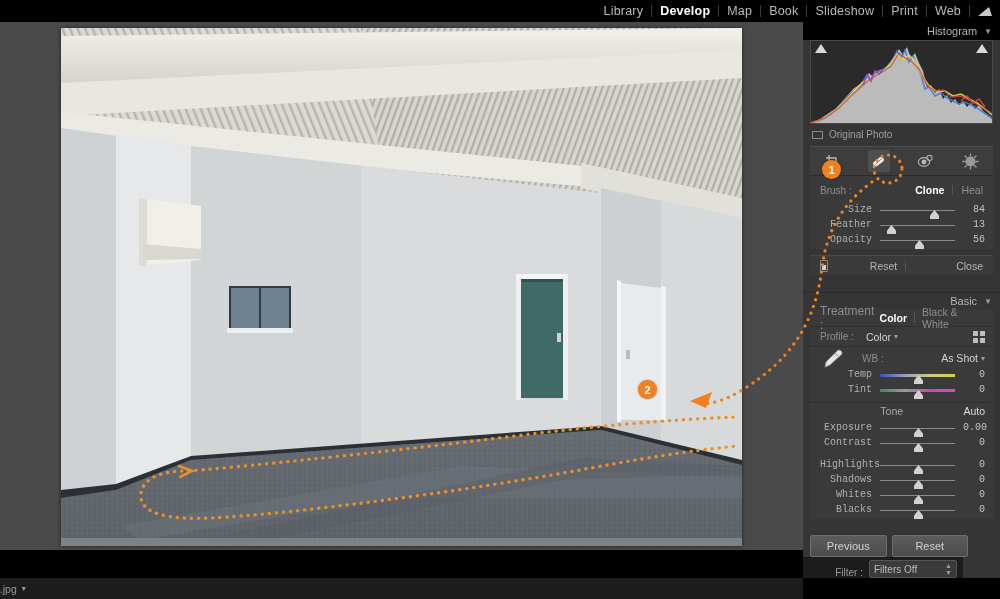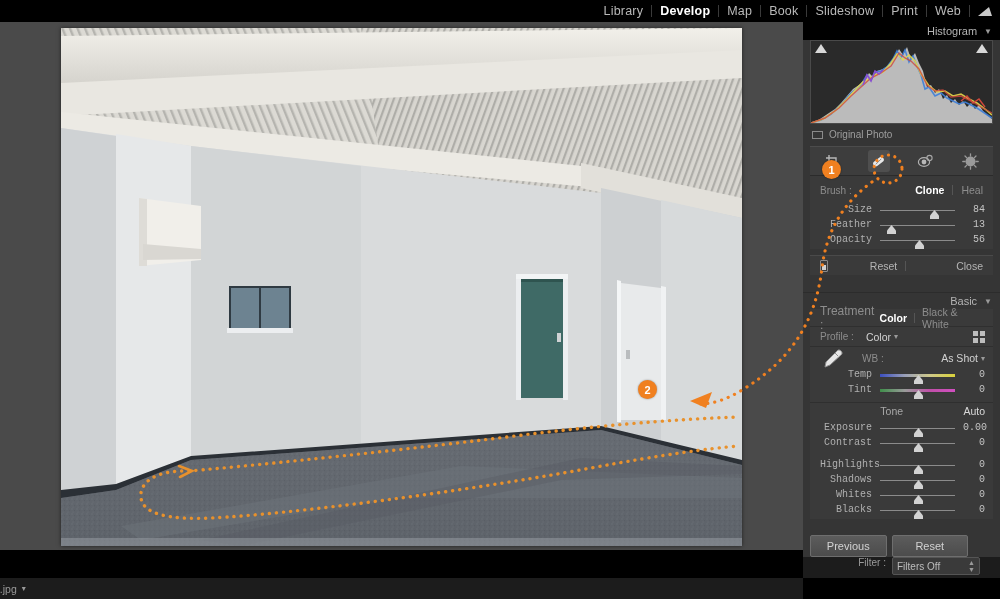--- a/index.html
+++ b/index.html
@@ -180,23 +180,23 @@
   .presence { display:flex; align-items:center; justify-content:center; height:18px; border-top:1px solid #2f2f2f; margin-top:4px; font-size:10.5px; color:#a8a8a8; }
 
   
   .btnrow { position:absolute; left:0; bottom:21px; width:172px; padding: 0 7px; display:flex; gap:5px; }
   .pbtn {
     flex:1; text-align:center; font-size:11px; color:#d2d2d2;
     background: linear-gradient(#5c5c5c,#4c4c4c);
     border:1px solid #6e6e6e; border-radius:2px; padding:4px 0;
   }
   .filterbar {
-    position:absolute; left:0; bottom:0; width:197px; height:21px;
-    background:#1c1c1c; display:flex; align-items:flex-start; justify-content:flex-end;
-    padding-right:20px;
+    position:absolute; left:0; bottom:0; width:160px; height:21px;
+    background:#1c1c1c; display:flex; align-items:flex-end; justify-content:flex-end;
+    padding-right:6px;
   }
   .filterbar .fl { font-size:10px; color:#9a9a9a; margin-right:6px; }
   .fsel {
     width:88px; font-size:10px; color:#bdbdbd;
     background:#3a3a3a; border:1px solid #555; border-radius:2px;
     padding:1px 4px; display:flex; align-items:center;
   }
   .fsel .ar { margin-left:auto; font-size:7px; color:#9a9a9a; line-height:1; }
 </style>
 </head>

